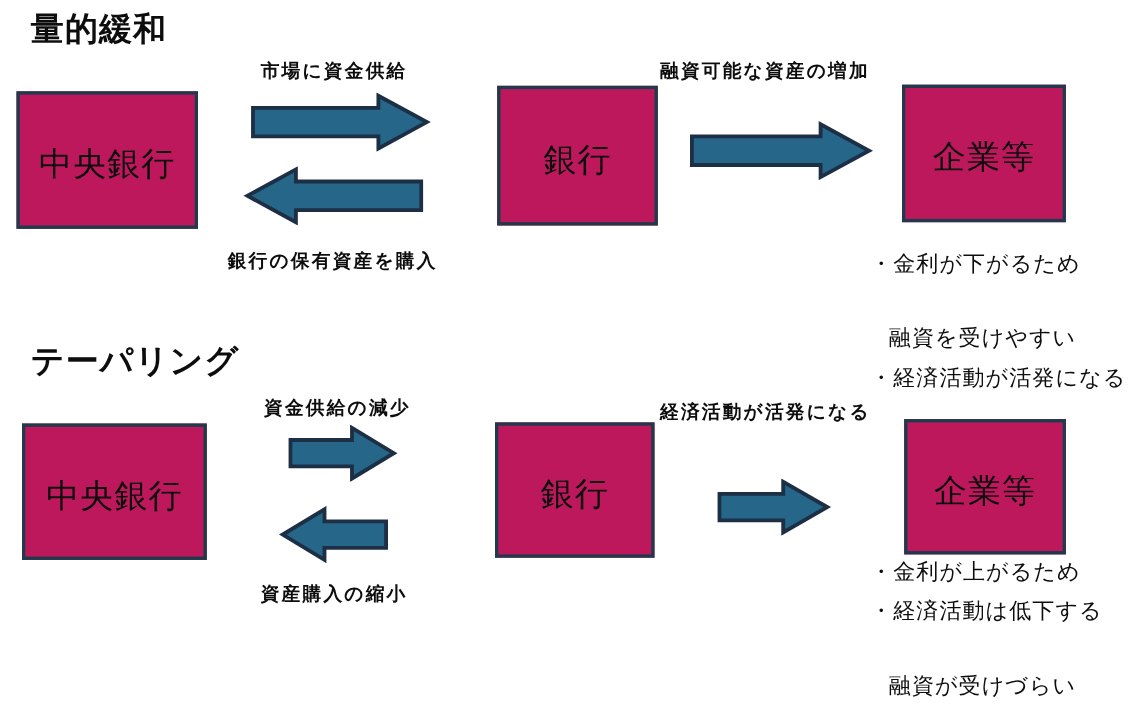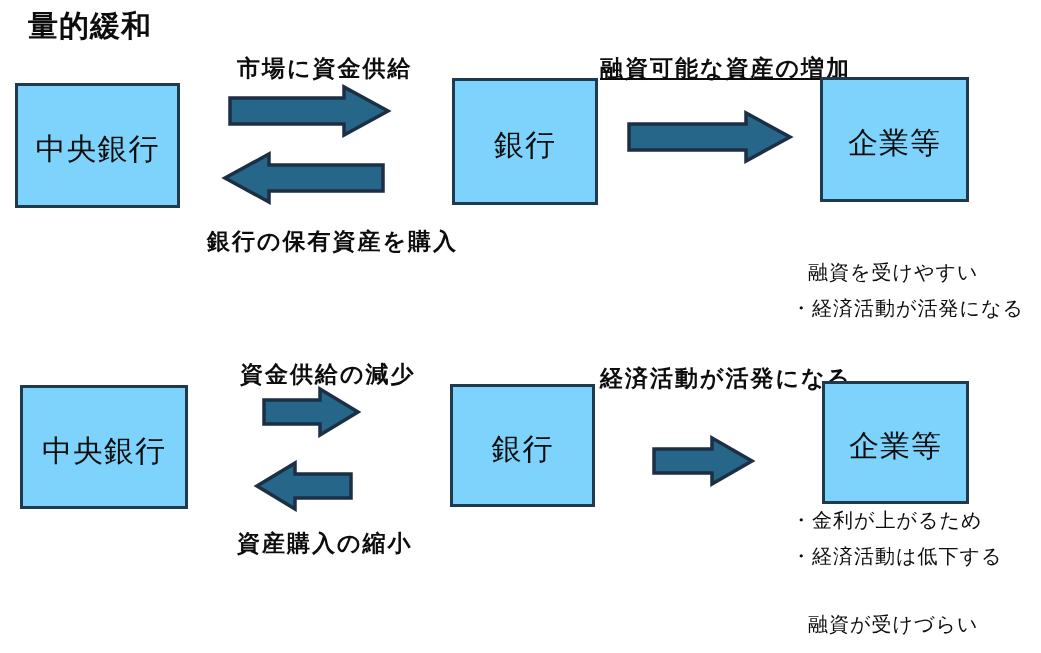--- a/index.html
+++ b/index.html
@@ -25,35 +25,35 @@
   .abs { position: absolute; }
   .section-title {
     font-size: 30px;
     font-weight: 600;
     letter-spacing: 1px;
     color: var(--text);
     white-space: nowrap;
   }
   .node-box {
     border: 3px solid var(--box-border);
-    background: #7dd3fc;
+    background: #be185d;
     display: flex;
     align-items: center;
     justify-content: center;
     padding-top: 8px;
   }
   .node-box .node-label {
     font-size: 30px;
     font-weight: 400;
     letter-spacing: 1px;
     color: var(--text);
     white-space: nowrap;
   }
   .arrow-label {
-    font-size: 23px;
+    font-size: 17px;
     font-weight: 700;
     letter-spacing: 2px;
     color: var(--text);
     white-space: nowrap;
   }
   .arrow-shape {
     fill: var(--arrow-fill);
     stroke: var(--arrow-stroke);
     stroke-width: 3.5;
     stroke-linejoin: miter;
@@ -91,37 +91,39 @@
       <polygon class="arrow-shape" points="166,14 52,14 52,3 8,27 52,51 52,40 166,40"></polygon>
     </svg>
   </div>
 
   <div class="abs arrow-label" style="left:207px; top:226px;">銀行の保有資産を購入</div>
 
   <div class="abs node-box" style="left:452px; top:78px; width:146px; height:127px;">
     <span class="node-label">銀行</span>
   </div>
 
-  <div class="abs arrow-label" style="left:600px; top:53px;text-decoration:underline;">融資可能な資産の増加</div>
+  <div class="abs arrow-label" style="left:600px; top:53px;">融資可能な資産の増加</div>
 
   <div class="abs" style="left:627px; top:110px;">
     <svg width="167" height="54">
       <polygon class="arrow-shape" points="2,14 119,14 119,3 163,27 119,51 119,40 2,40"></polygon>
     </svg>
   </div>
 
   <div class="abs node-box" style="left:820px; top:77px; width:149px; height:125px;">
     <span class="node-label">企業等</span>
   </div>
 
   <div class="abs notes" style="left:791px; top:222px;">
+    <div class="note-line">・金利が下がるため</div>
     <div class="note-line indent">融資を受けやすい</div>
     <div class="note-line">・経済活動が活発になる</div>
   </div>
 
+  <div class="abs section-title" style="left:28px; top:308px;">テーパリング</div>
 
   <div class="abs node-box" style="left:20px; top:385px; width:168px; height:124px;">
     <span class="node-label">中央銀行</span>
   </div>
 
   <div class="abs arrow-label" style="left:240px; top:359px;text-align:right;">資金供給の減少</div>
 
   <div class="abs" style="left:262px; top:386px;">
     <svg width="100" height="52">
       <polygon class="arrow-shape" points="2,14 58,14 58,3 96,26 58,49 58,38 2,38"></polygon>

